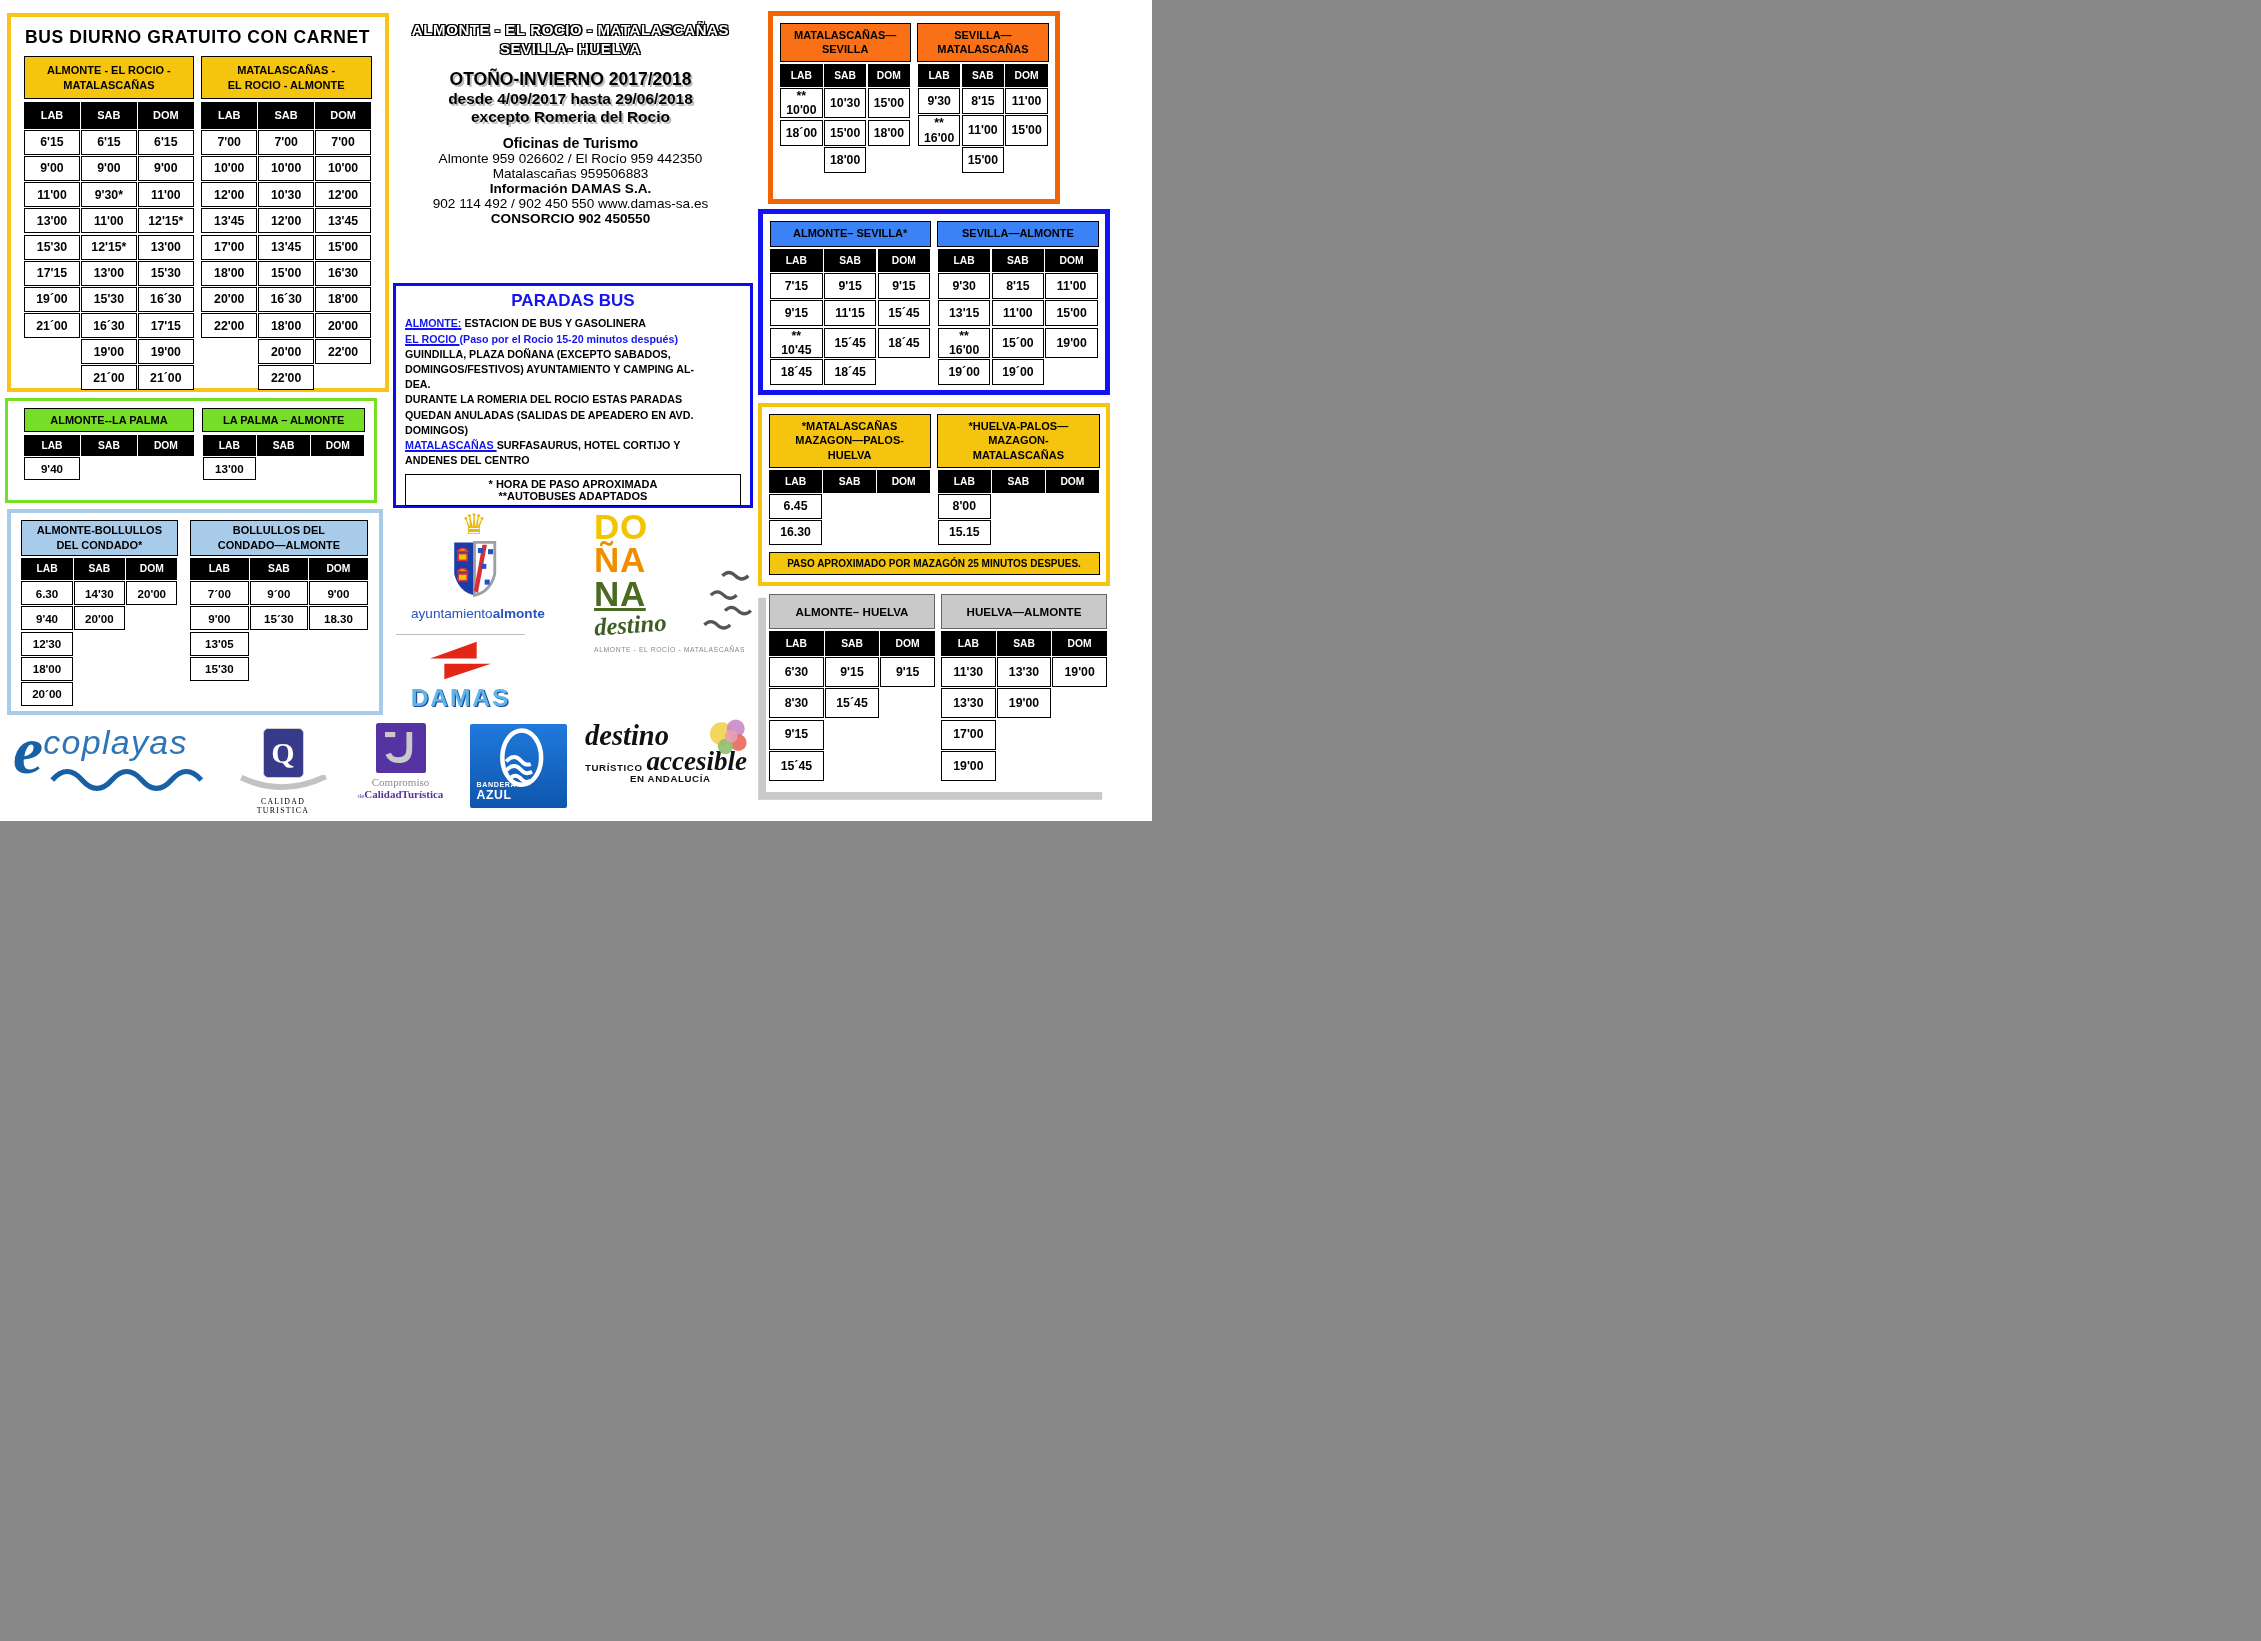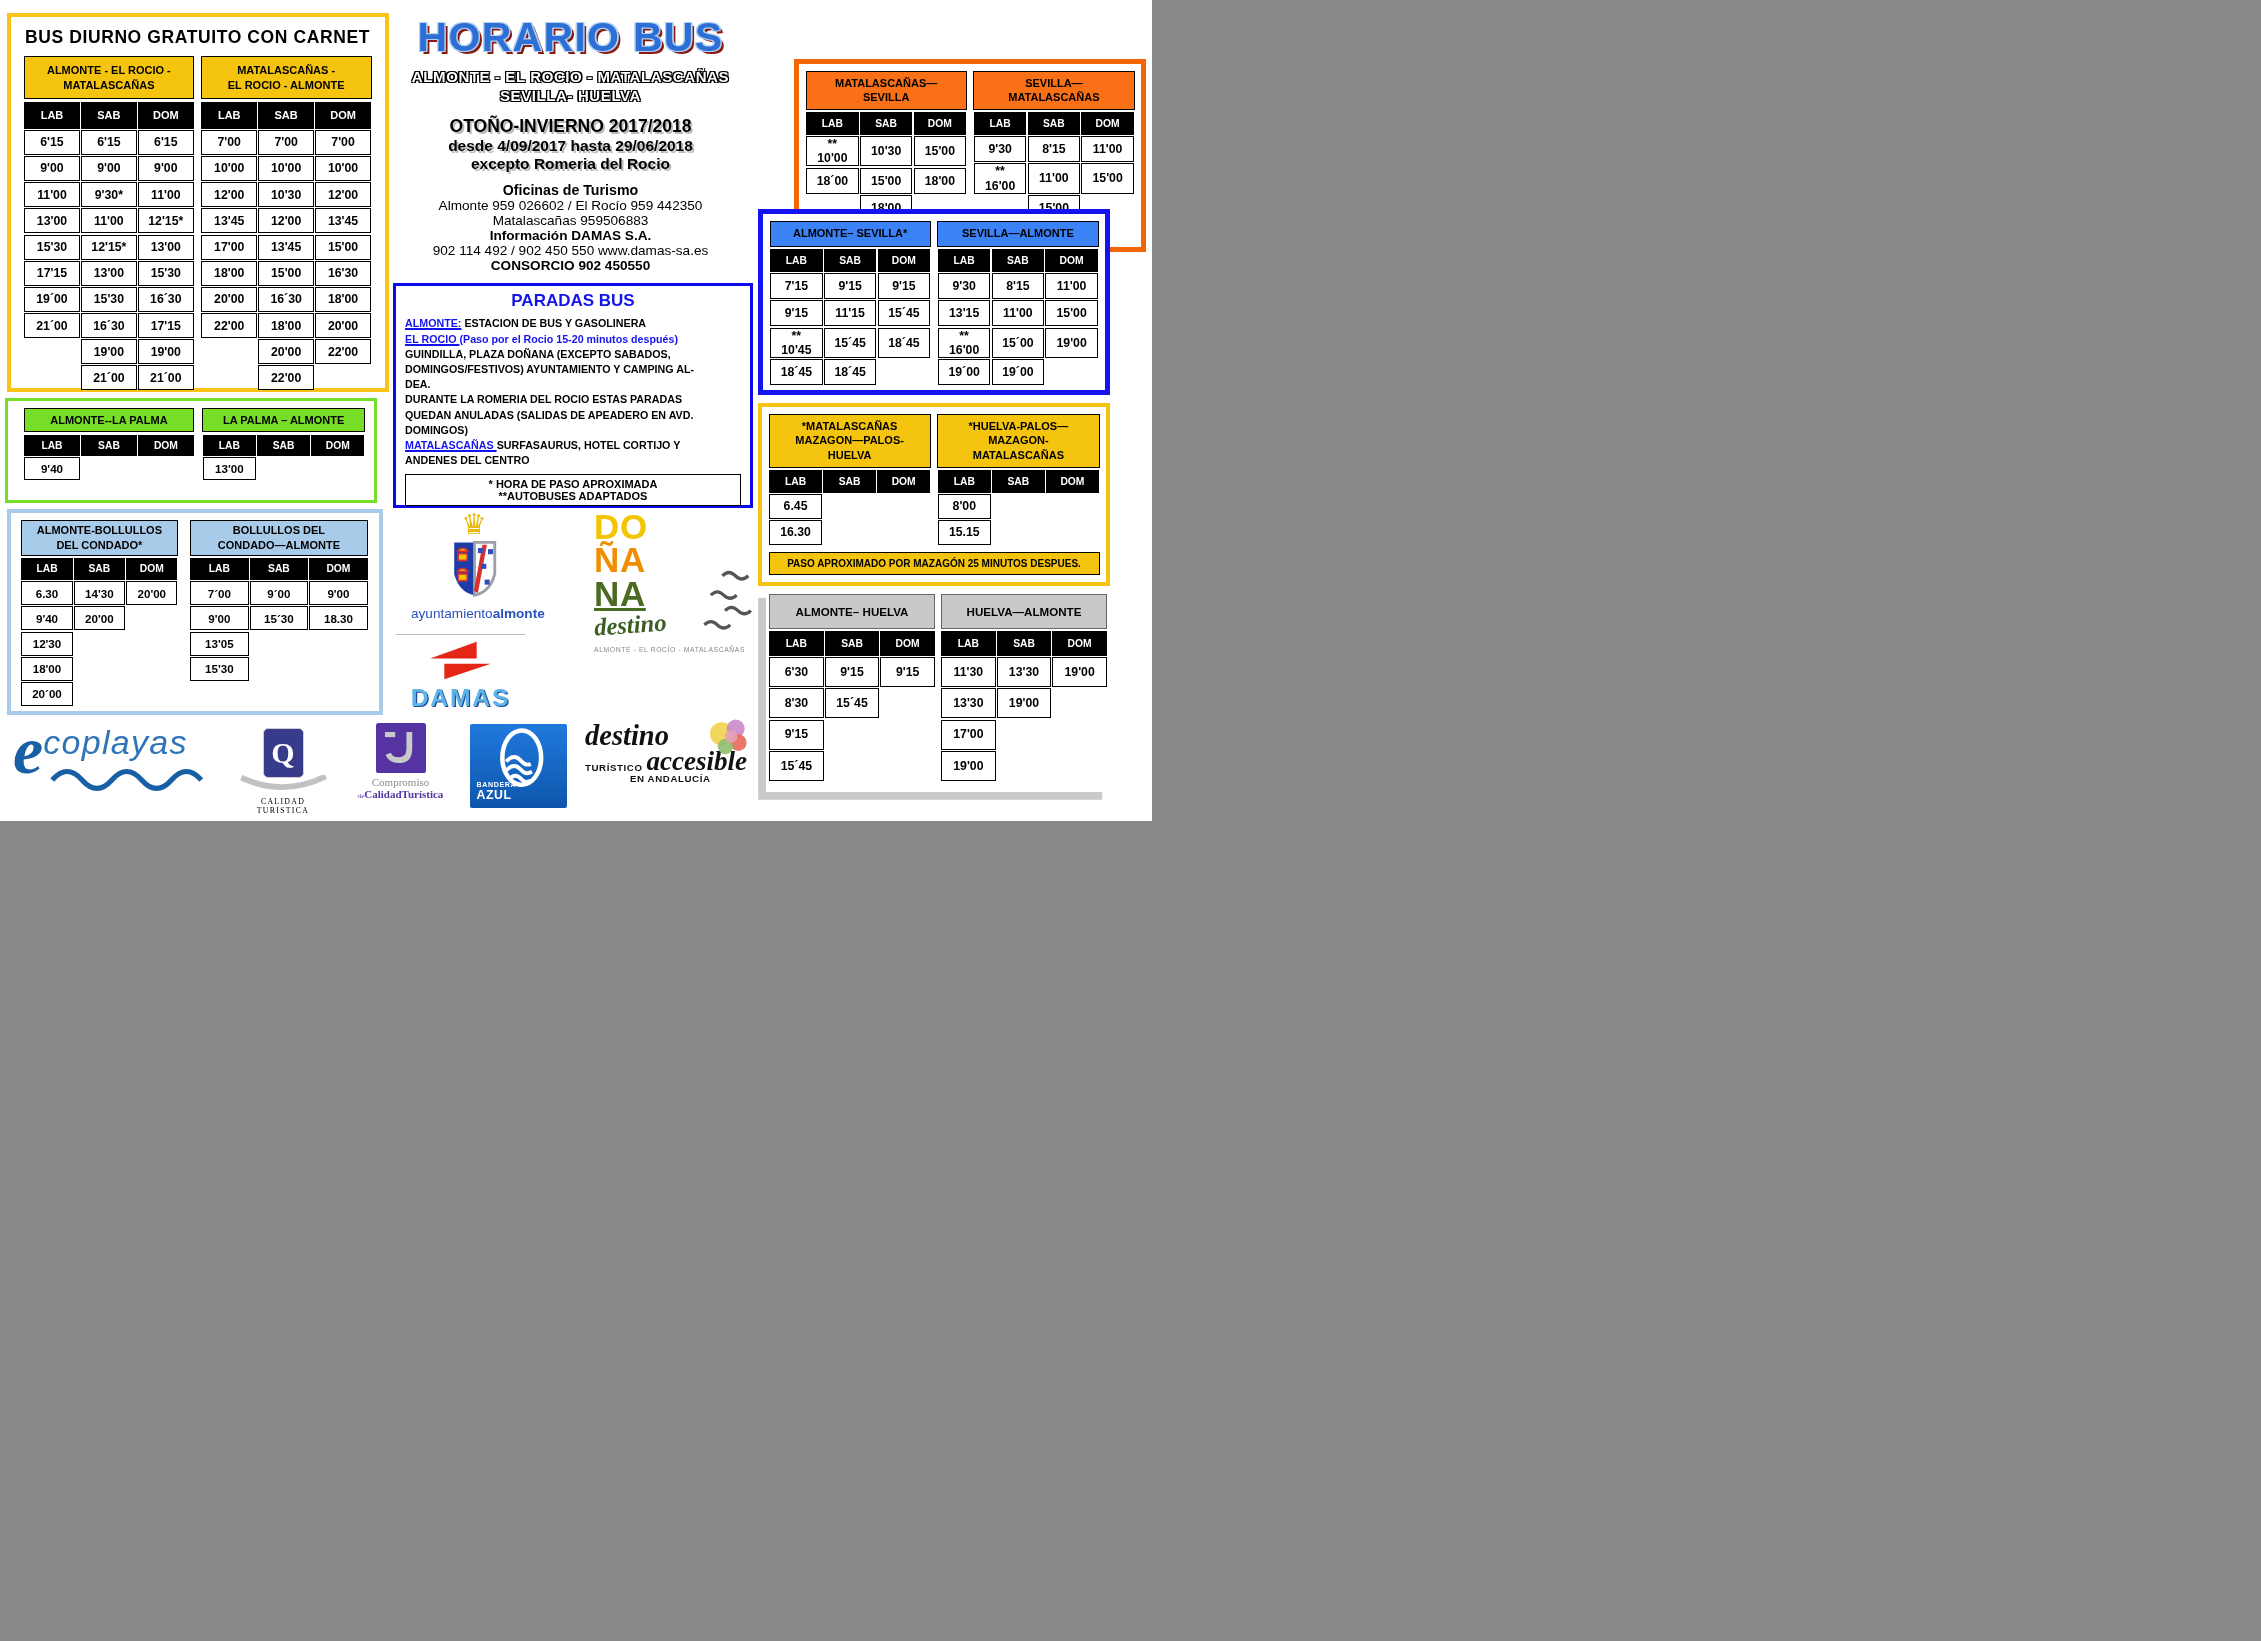--- a/index.html
+++ b/index.html
@@ -347,21 +347,20 @@
           <div class="tt-row">
             <div class="tt-cell">15'30</div>
             <div class="tt-cell empty"></div>
             <div class="tt-cell empty"></div>
           </div>
         </div>
     </div>
   </div>
 
   <div id="center-head" class="abs">
-    <div class="main-title">HORARIO BUS</div>
     <div class="outline-sub">ALMONTE - EL ROCIO - MATALASCAÑAS</div>
     <div class="outline-sub2">SEVILLA- HUELVA</div>
     <div class="season1">OTOÑO-INVIERNO 2017/2018</div>
     <div class="season">desde 4/09/2017 hasta 29/06/2018</div>
     <div class="season">excepto Romeria del Rocio</div>
     <div class="office-t">Oficinas de Turismo</div>
     <div class="office">Almonte 959 026602 / El Rocío 959 442350</div>
     <div class="office">Matalascañas 959506883</div>
     <div class="office-b">Información DAMAS S.A.</div>
     <div class="office">902 114 492 / 902 450 550 www.damas-sa.es</div>
@@ -421,21 +420,21 @@
         <path d="M58,12 q10,-10 20,0 q10,10 20,0"></path>
         <path d="M40,42 q10,-10 20,0 q10,10 20,0"></path>
         <path d="M62,66 q10,-10 20,0 q10,10 20,0"></path>
         <path d="M30,88 q10,-10 20,0 q10,10 20,0"></path>
       </g>
     </svg>
     <div><span class="don-script">destino</span></div>
     <div class="don-caption">ALMONTE - EL ROCÍO - MATALASCAÑAS</div>
   </div>
 
-  <div id="box-mata-sevilla" class="frame orange-f" style="left:794px;top:11px;width:352px;height:193px;margin-top:48px;">
+  <div id="box-mata-sevilla" class="frame orange-f" style="left:768px;top:11px;width:292px;height:193px;">
     <div class="twin" style="padding:6.5px 6.5px 0 6.5px;gap:6.5px;">
       <div class="ttable">
           <div class="tt-head">MATALASCAÑAS—
 SEVILLA</div>
           <div class="tt-days">
             <div class="tt-day">LAB</div>
             <div class="tt-day">SAB</div>
             <div class="tt-day">DOM</div>
           </div>
           <div class="tt-row">

